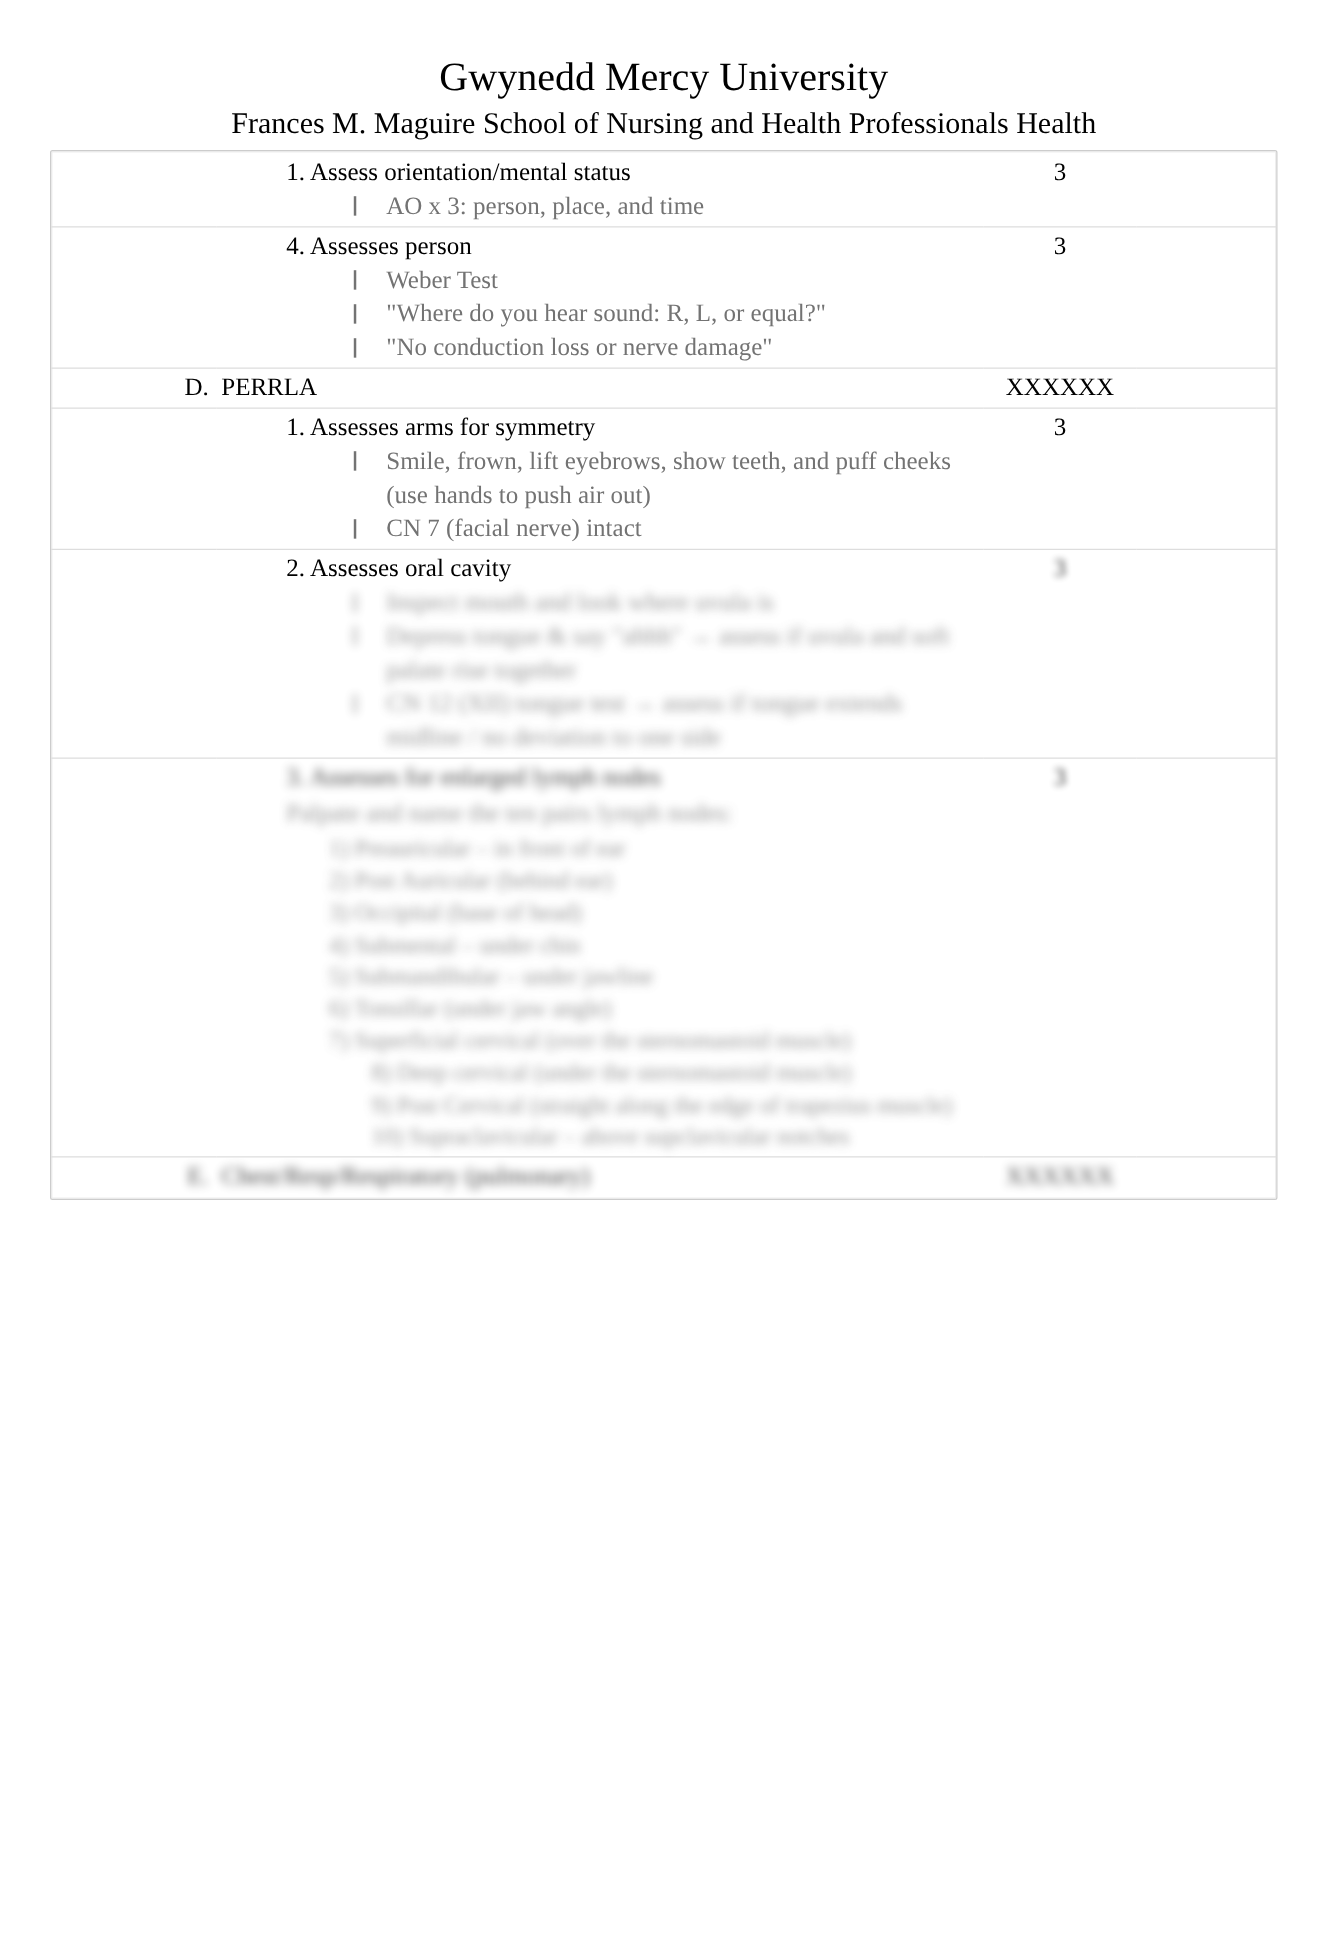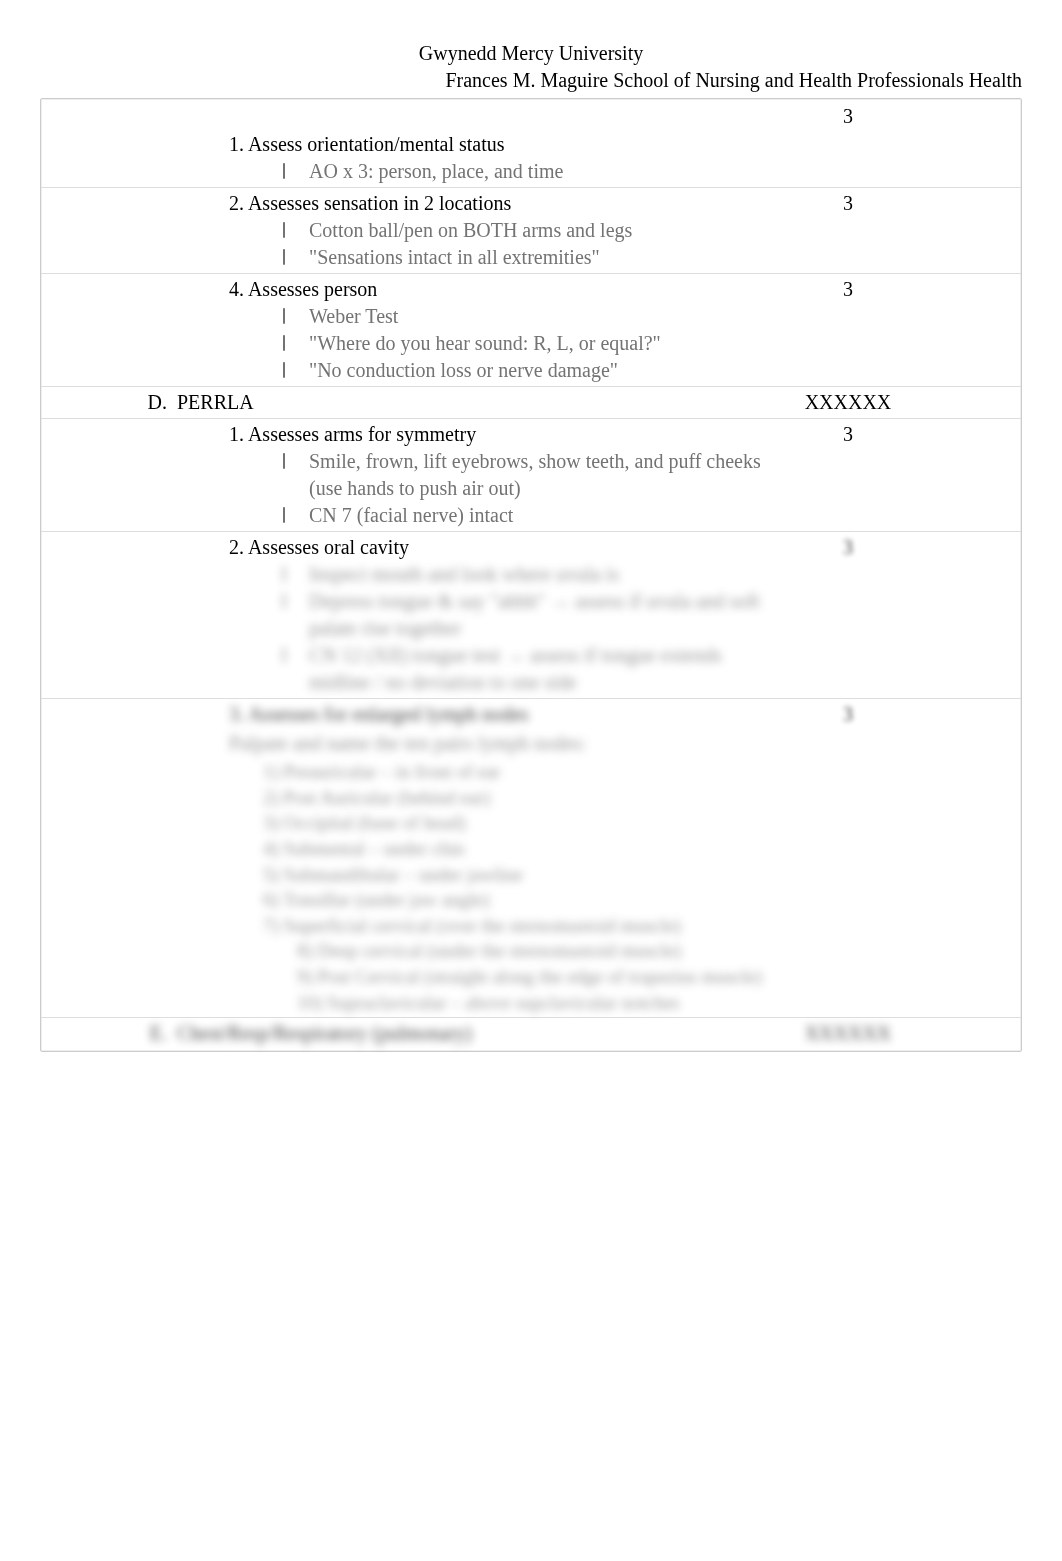--- a/index.html
+++ b/index.html
@@ -15,31 +15,30 @@
     min-height: 1561px;
     position: relative;
     box-sizing: border-box;
     padding: 40px 40px 60px 40px;
   }
   .header {
     text-align: center;
     margin-bottom: 4px;
   }
   .header h1 {
-    font-size: 20px;
+    font-size: 32px;
     font-weight: 400;
     margin: 0;
     line-height: 1.35;
   }
   .header h2 {
-    font-size: 20px;
+    font-size: 24px;
     font-weight: 400;
     margin: 0;
     line-height: 1.35;
-    text-align: right;
   }
   .content-box {
     border: 1px solid #ccc;
     border-radius: 2px;
     background: #fff;
     box-shadow: 0 0 0 1px #eee inset;
     padding: 2px 0;
     margin-top: 2px;
   }
   table.assessment {
@@ -141,50 +140,33 @@
   </div>
 
   <div class="content-box">
     <table class="assessment">
 
       <tbody>
           <tr>
         <td class="col-section"></td>
         <td class="col-desc">
           <div class="num-list">
-            <div style="position:relative;margin-top:28px;">
+            <div style="position:relative;">
               <span class="num">1.</span>
               <span>Assess orientation/mental status</span>
               <ul class="bullets">
                 <li class="red">AO x 3: person, place, and time</li>
               </ul>
             </div>
           </div>
         </td>
         <td class="col-score">3</td>
         <td class="col-empty"></td>
       </tr>
 
-      <tr>
-        <td class="col-section"></td>
-        <td class="col-desc">
-          <div class="num-list">
-            <div style="position:relative;">
-              <span class="num">2.</span>
-              <span>Assesses sensation in 2 locations</span>
-              <ul class="bullets">
-                <li class="red">Cotton ball/pen on BOTH arms and legs</li>
-                <li class="red">"Sensations intact in all extremities"</li>
-              </ul>
-            </div>
-          </div>
-        </td>
-        <td class="col-score">3</td>
-        <td class="col-empty"></td>
-      </tr>
 
 
       <tr>
         <td class="col-section"></td>
         <td class="col-desc">
           <div class="num-list">
             <div style="position:relative;">
               <span class="num">4.</span>
               <span>Assesses person</span>
               <ul class="bullets">

